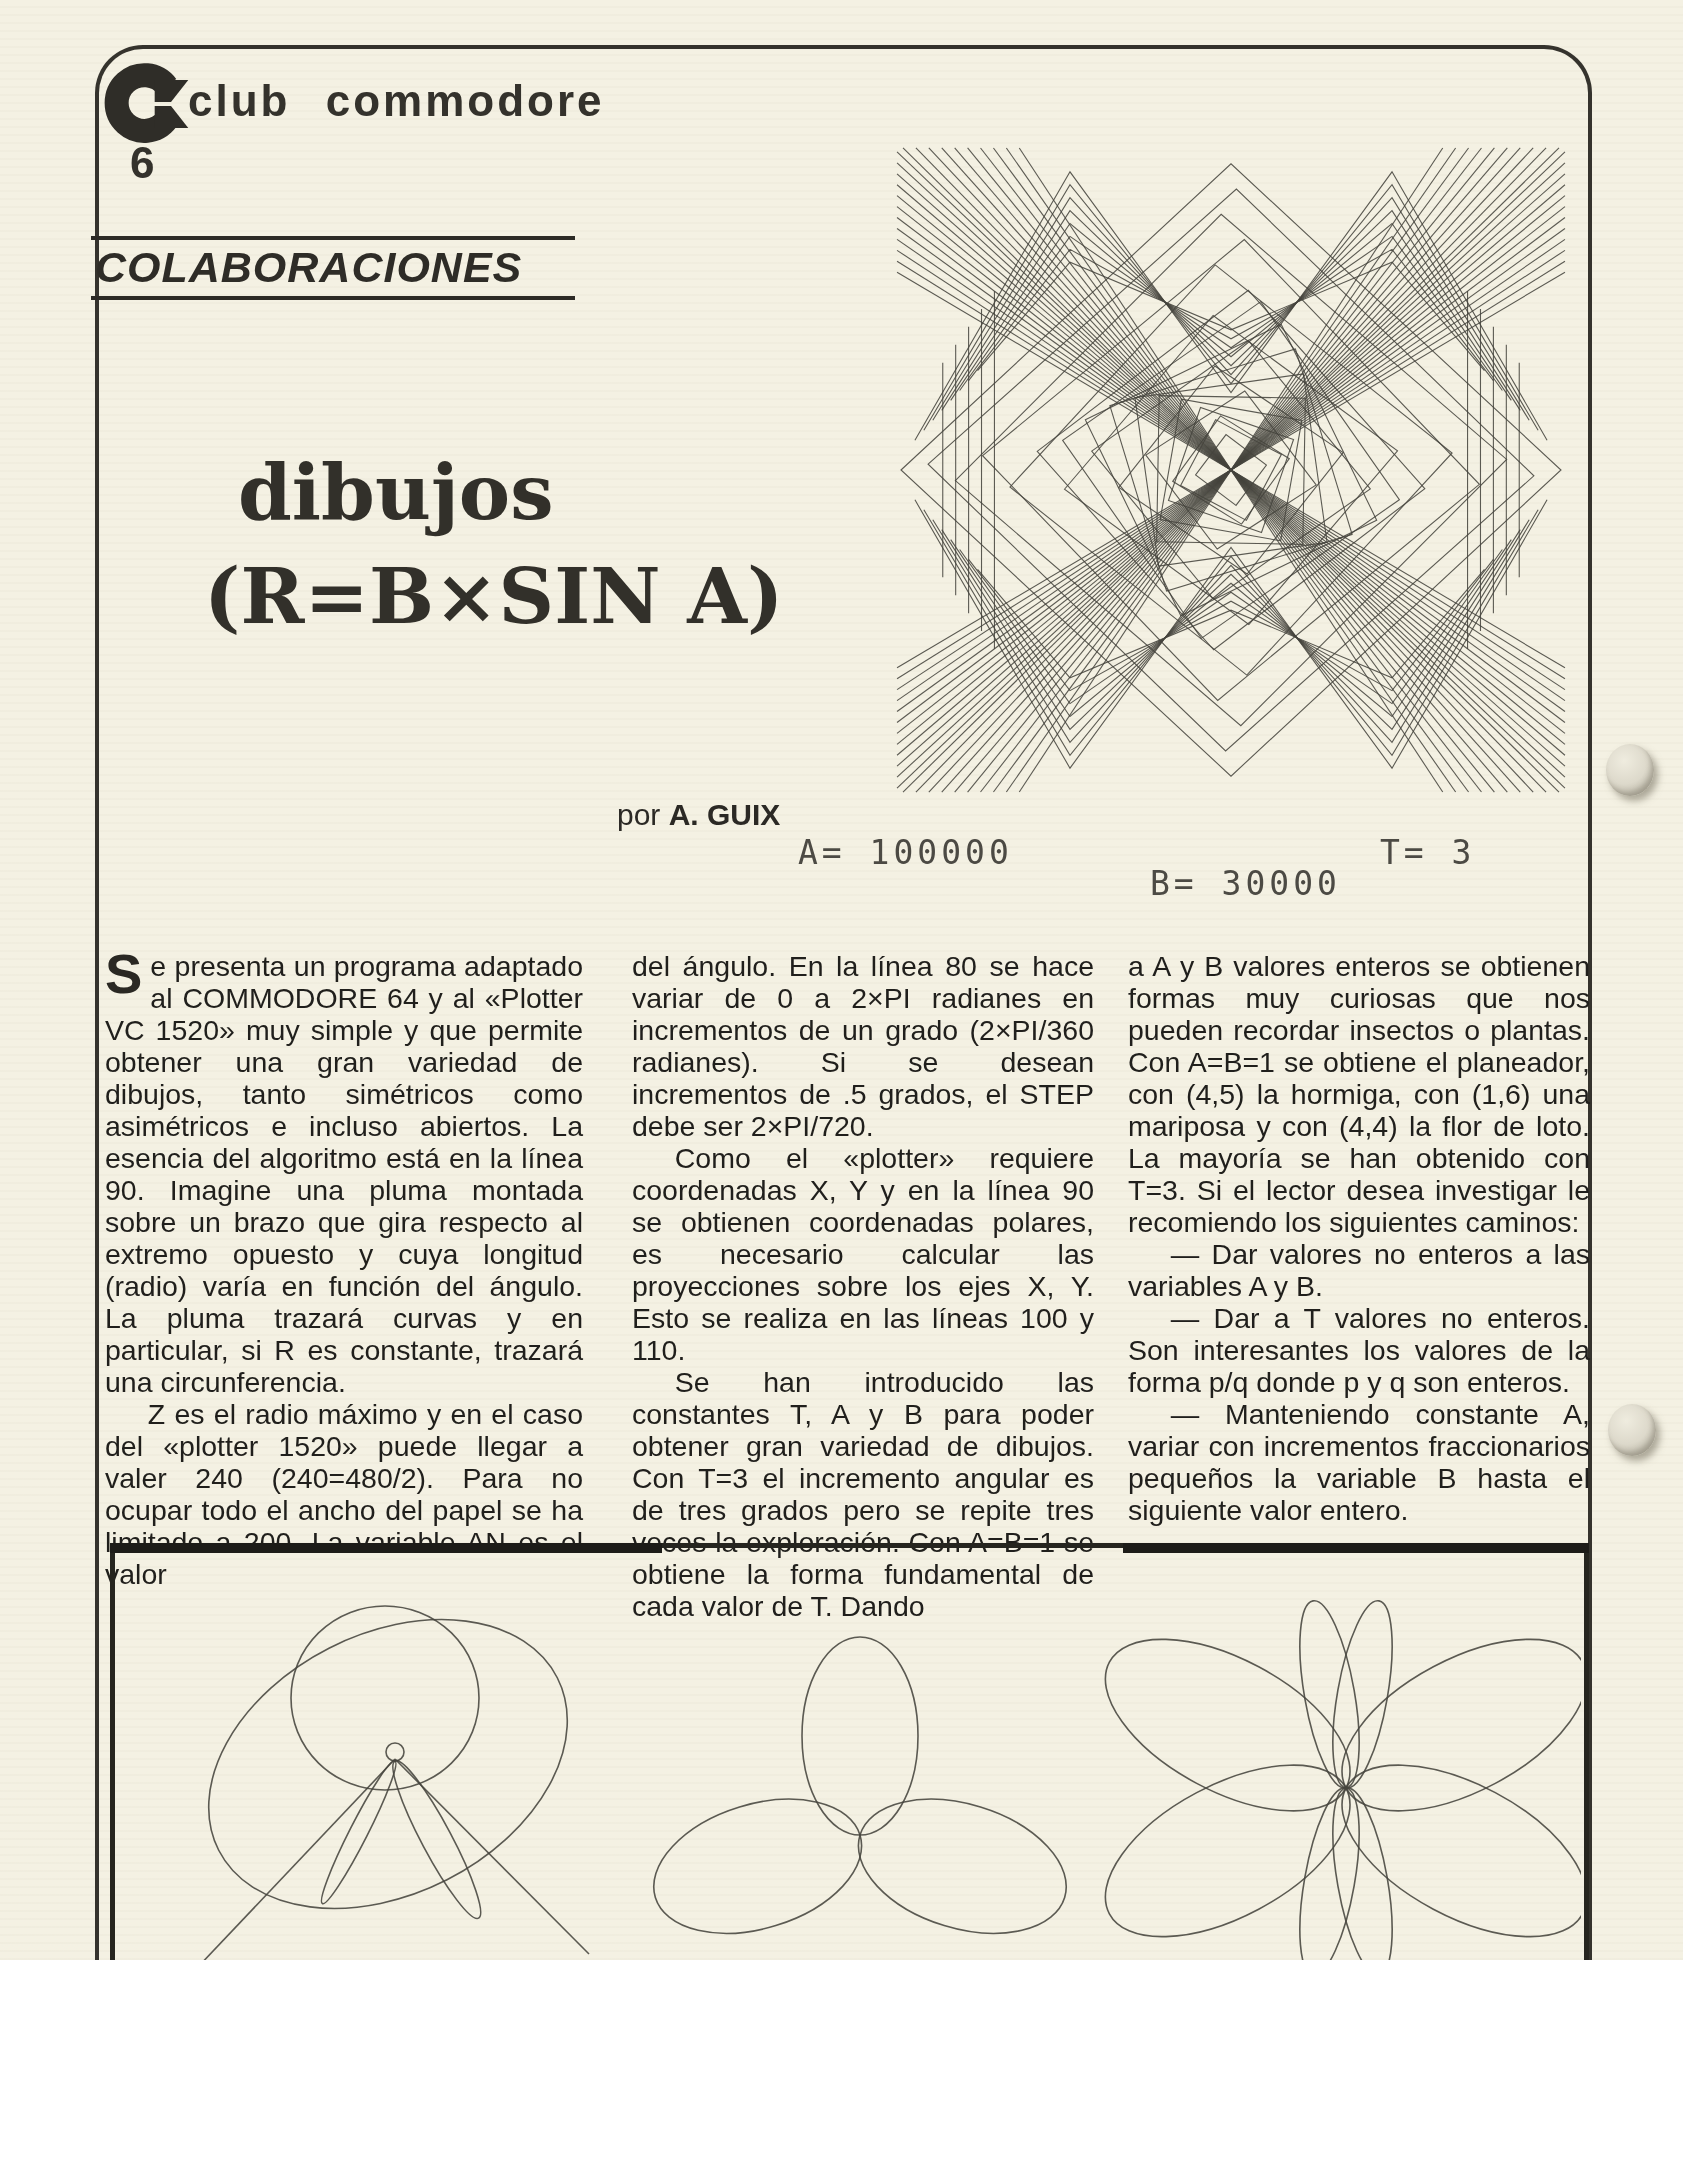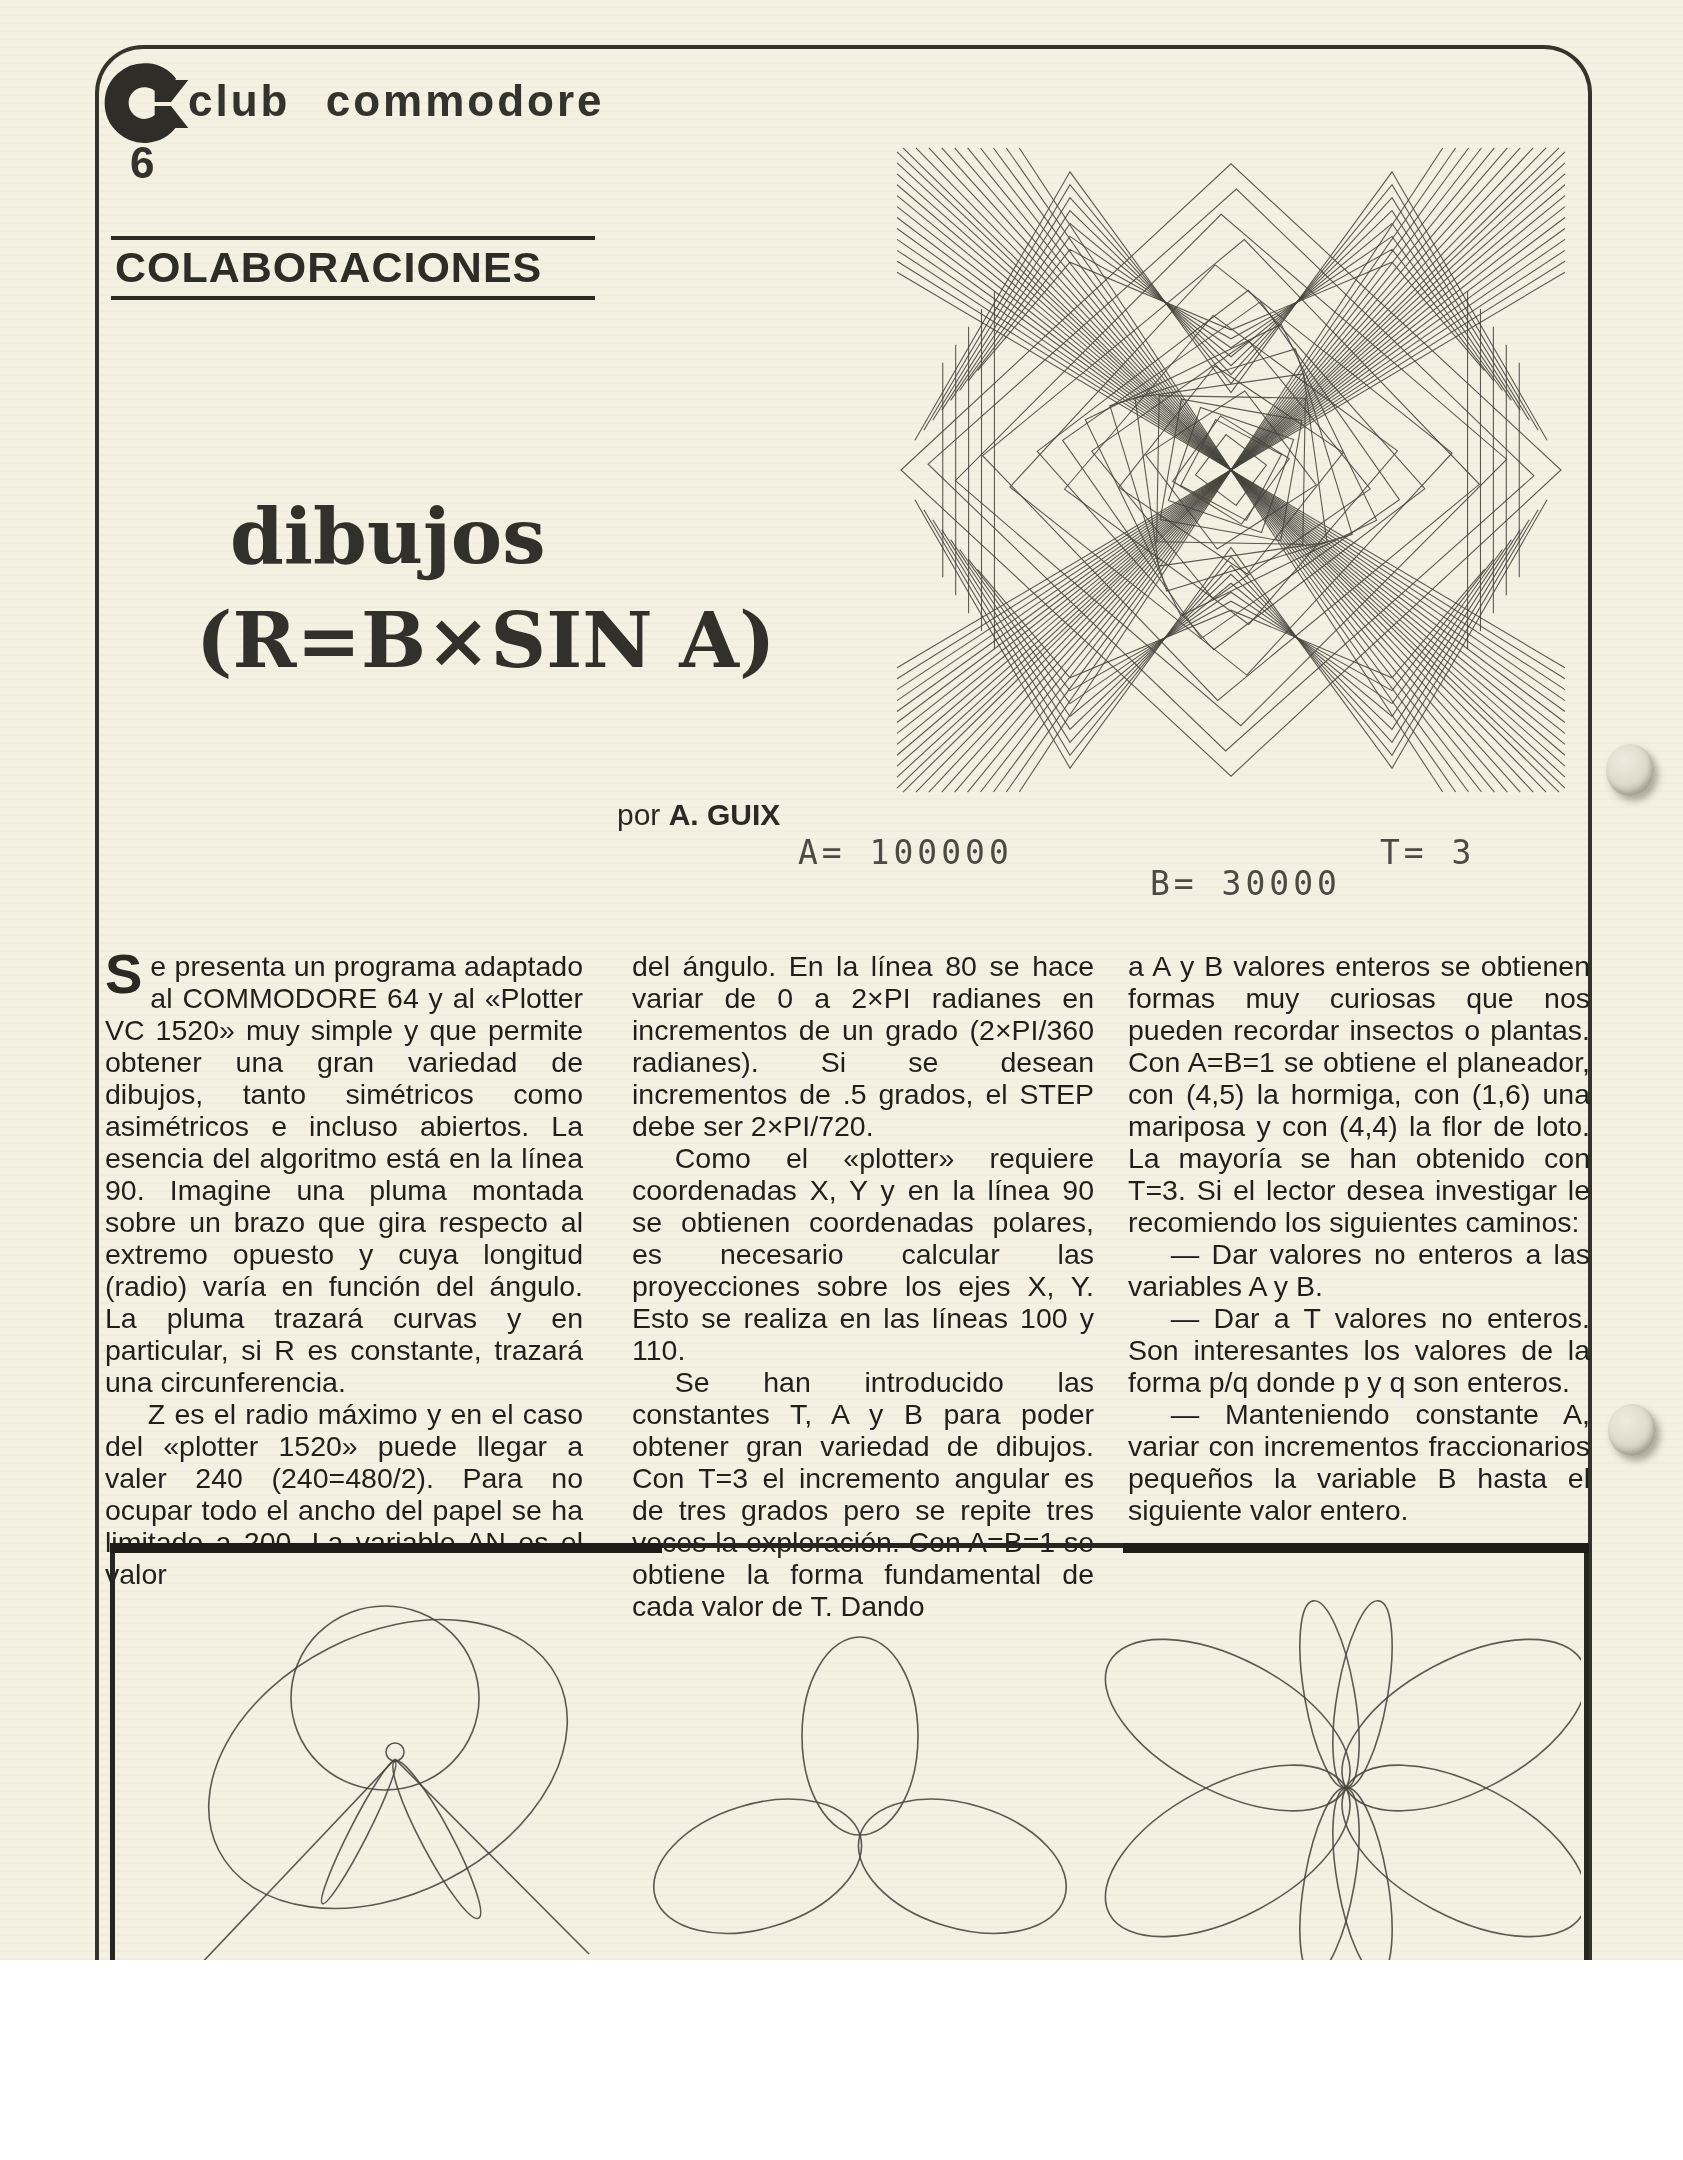--- a/index.html
+++ b/index.html
@@ -6,25 +6,25 @@
   .page{position:relative;width:1683px;height:1960px;overflow:hidden;
     background:#f4f1e3;
     background-image:repeating-linear-gradient(0deg, rgba(125,115,85,.03) 0 2px, transparent 2px 8px);
     font-family:"Liberation Sans", sans-serif;color:#232220;}
   .frame{position:absolute;left:95px;top:45px;width:1489px;height:2130px;
     border:4px solid #35332d;border-bottom:none;border-radius:48px 48px 0 0;}
   .logo{position:absolute;left:98px;top:56px;width:98px;height:96px;}
   .brand{position:absolute;left:188px;top:76px;font-size:44px;font-weight:bold;
     letter-spacing:3px;word-spacing:20px;color:#34322c;}
   .pageno{position:absolute;left:130px;top:138px;font-size:44px;font-weight:bold;color:#34322c;}
-  .section{position:absolute;left:111px;top:236px;width:484px;}
+  .section{position:absolute;left:91px;top:236px;width:484px;font-style:italic;}
   .section .rule{height:4px;background:#2c2a25;}
   .section .label{font-size:43px;font-weight:bold;letter-spacing:1px;color:#2e2c27;padding:3px 4px 4px 4px;}
-  .title{position:absolute;left:196px;top:440px;line-height:104px;
-    font-family:"DejaVu Serif", serif;font-weight:bold;font-size:77px;color:#32302a;letter-spacing:0px;margin-top:44px;}
+  .title{position:absolute;left:204px;top:440px;line-height:104px;
+    font-family:"DejaVu Serif", serif;font-weight:bold;font-size:77px;color:#32302a;letter-spacing:0px;}
   .title .l1{margin-left:34px;}
   .byline{position:absolute;left:617px;top:798px;font-size:30px;color:#2b2925;}
   .byline b{font-weight:bold;}
   .plotcap{position:absolute;top:833px;font-family:"DejaVu Sans Mono", monospace;
     font-size:33px;letter-spacing:4px;color:#4c4a44;}
   #capA{left:798px;} #capB{left:1150px;margin-top:31px;} #capT{left:1380px;}
   .star{position:absolute;left:893px;top:142px;}
   .col{position:absolute;top:950px;font-size:28.5px;line-height:32px;text-align:justify;color:#201f1c;}
   #col1{left:105px;width:478px;}
   #col2{left:632px;width:462px;}

